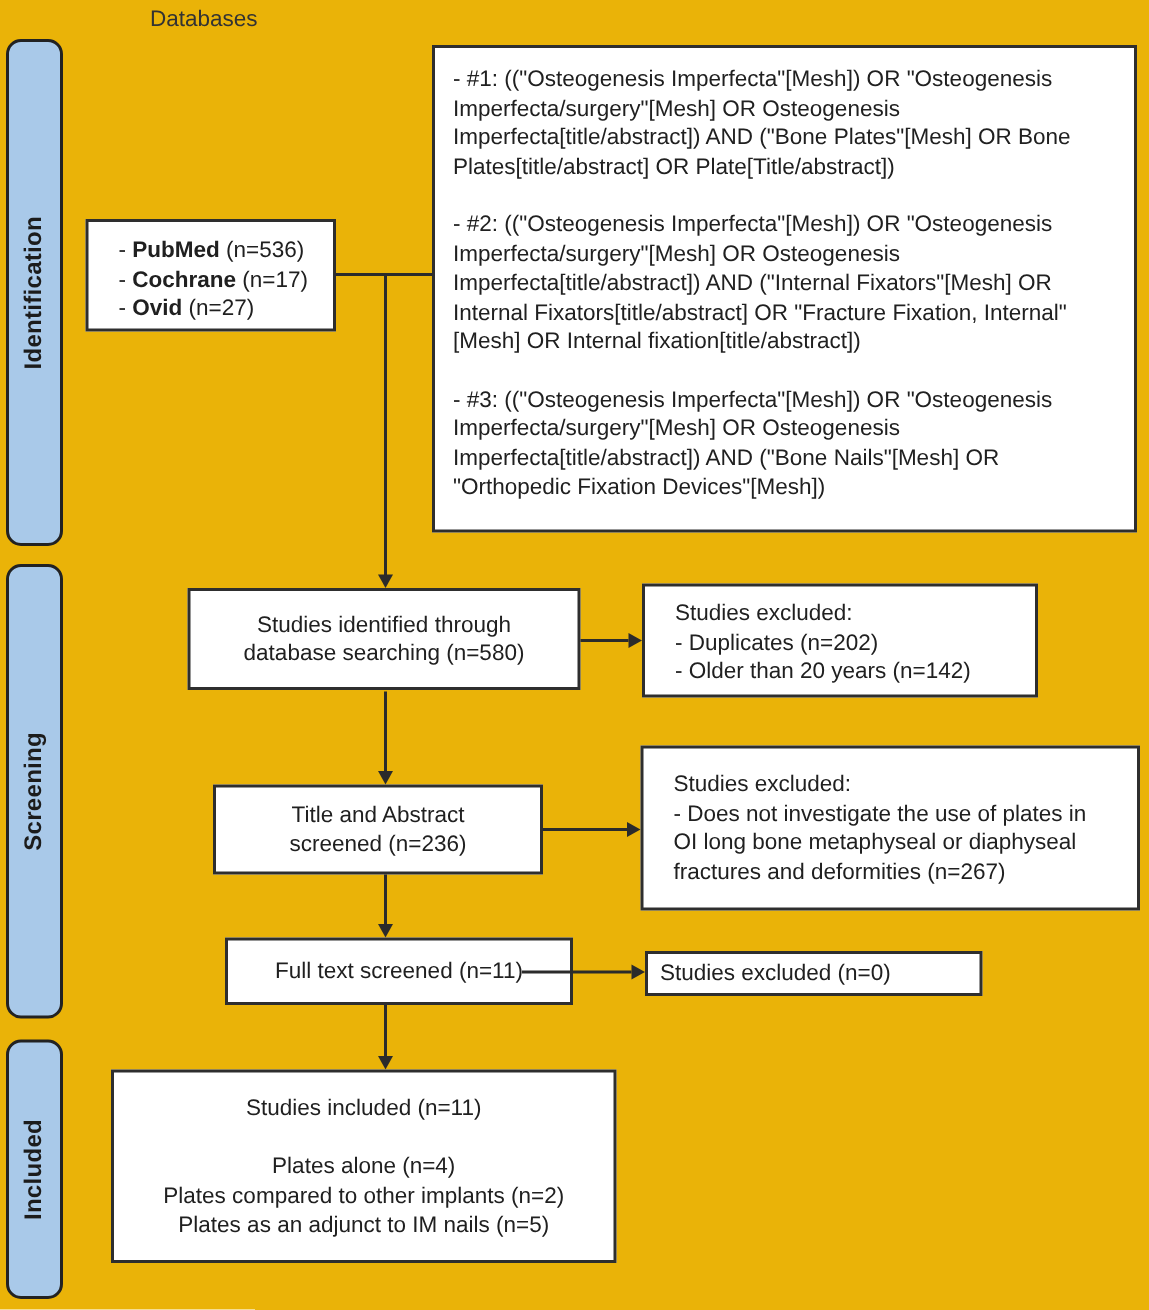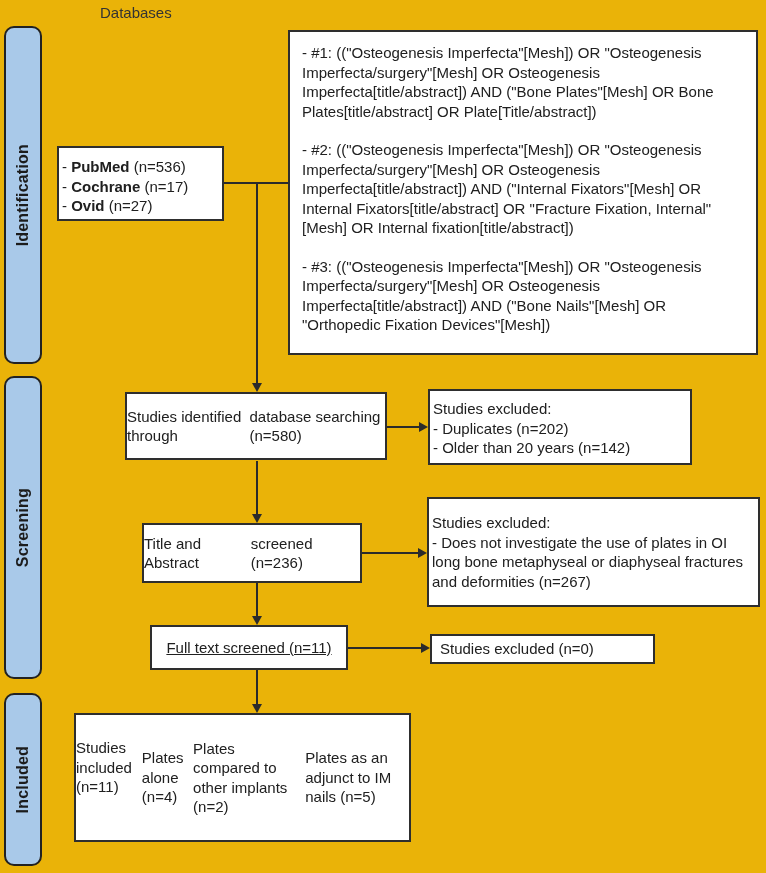--- a/index.html
+++ b/index.html
@@ -16,22 +16,22 @@
     display:flex;align-items:center;justify-content:center;box-sizing:border-box;
   }
   .stage-label{
     writing-mode:vertical-rl;transform:rotate(180deg);
     font-weight:bold;font-size:16px;color:#1c1c1c;letter-spacing:.2px;white-space:nowrap;
   }
   .box{
     position:absolute;background:#fff;border:2px solid #2e2e2e;box-sizing:border-box;
     font-size:15px;line-height:1.3;color:#202020;
   }
-  .box.centered{display:flex;align-items:center;justify-content:center;}
-  .box.lefted{padding:8px 3px;text-align:left;}
+  .box.centered{display:flex;flex-direction:column;align-items:center;justify-content:center;text-align:center;}
+  .box.lefted{padding:8px 20px;text-align:left;}
   .query{margin:0 0 19px 0;}
   .query:last-child{margin-bottom:0;}
   .db-line{white-space:nowrap;}
   .line{position:absolute;background:#2b2b2b;}
   .head-down{position:absolute;width:0;height:0;border-left:5px solid transparent;border-right:5px solid transparent;border-top:9px solid #2b2b2b;}
   .head-right{position:absolute;width:0;height:0;border-top:5px solid transparent;border-bottom:5px solid transparent;border-left:9px solid #2b2b2b;}
   .inc-title{margin-bottom:20px;}
 </style>
 </head>
 <body>
@@ -77,21 +77,21 @@
   <div class="box centered" style="left:142px;top:523px;width:220px;height:60px;">
     <div>Title and Abstract</div>
     <div>screened (n=236)</div>
   </div>
 
   <div class="box lefted" style="left:427px;top:497px;width:333px;height:110px;padding-top:14px;">
     <div>Studies excluded:</div>
     <div>- Does not investigate the use of plates in OI long bone metaphyseal or diaphyseal fractures and deformities (n=267)</div>
   </div>
 
-  <div class="box centered" style="left:150px;top:625px;width:198px;height:45px;text-decoration:underline;">
+  <div class="box centered" style="left:150px;top:625px;width:232px;height:45px;">
     <div>Full text screened (n=11)</div>
   </div>
 
   <div class="box" style="left:430px;top:634px;width:225px;height:30px;display:flex;align-items:center;padding:12px 8px;">
     <div>Studies excluded (n=0)</div>
   </div>
 
   <div class="box centered" style="left:74px;top:713px;width:337px;height:129px;">
     <div class="inc-title">Studies included (n=11)</div>
     <div>Plates alone (n=4)</div>

